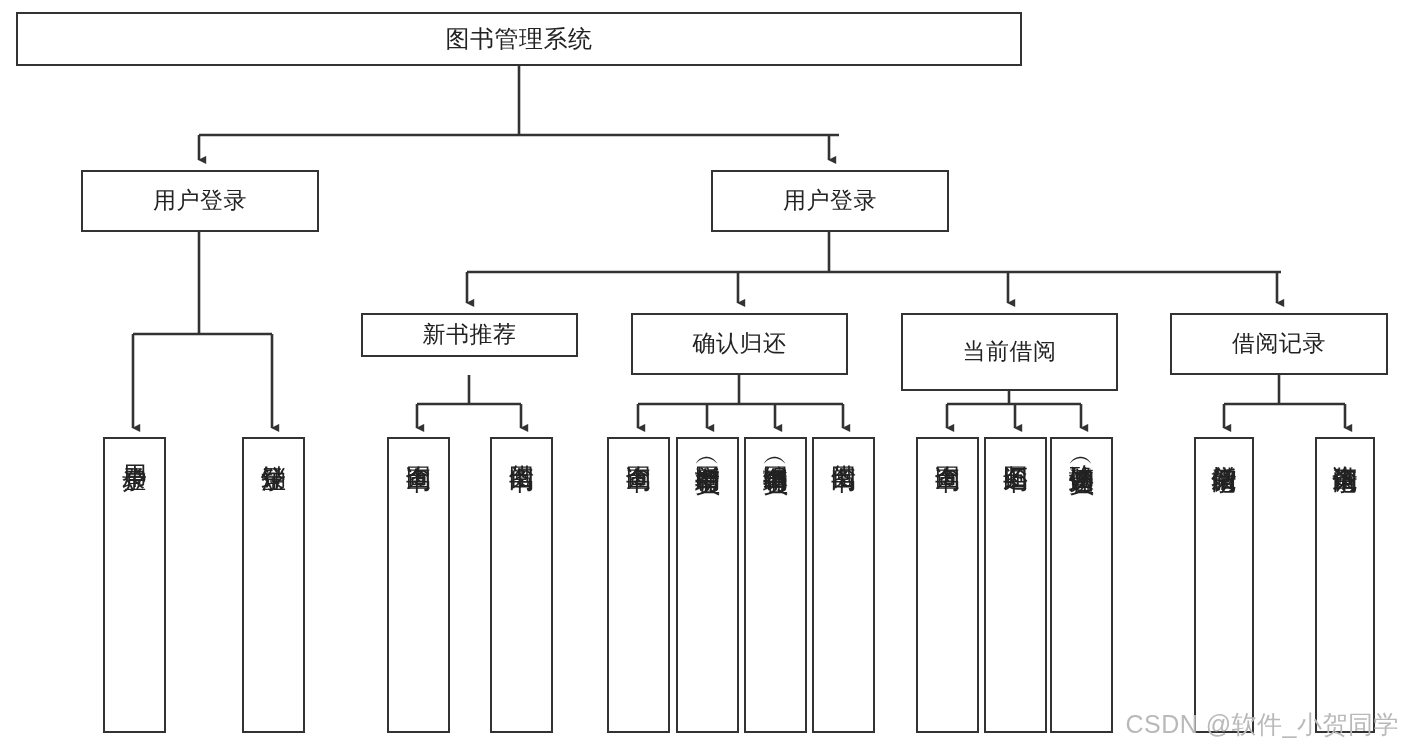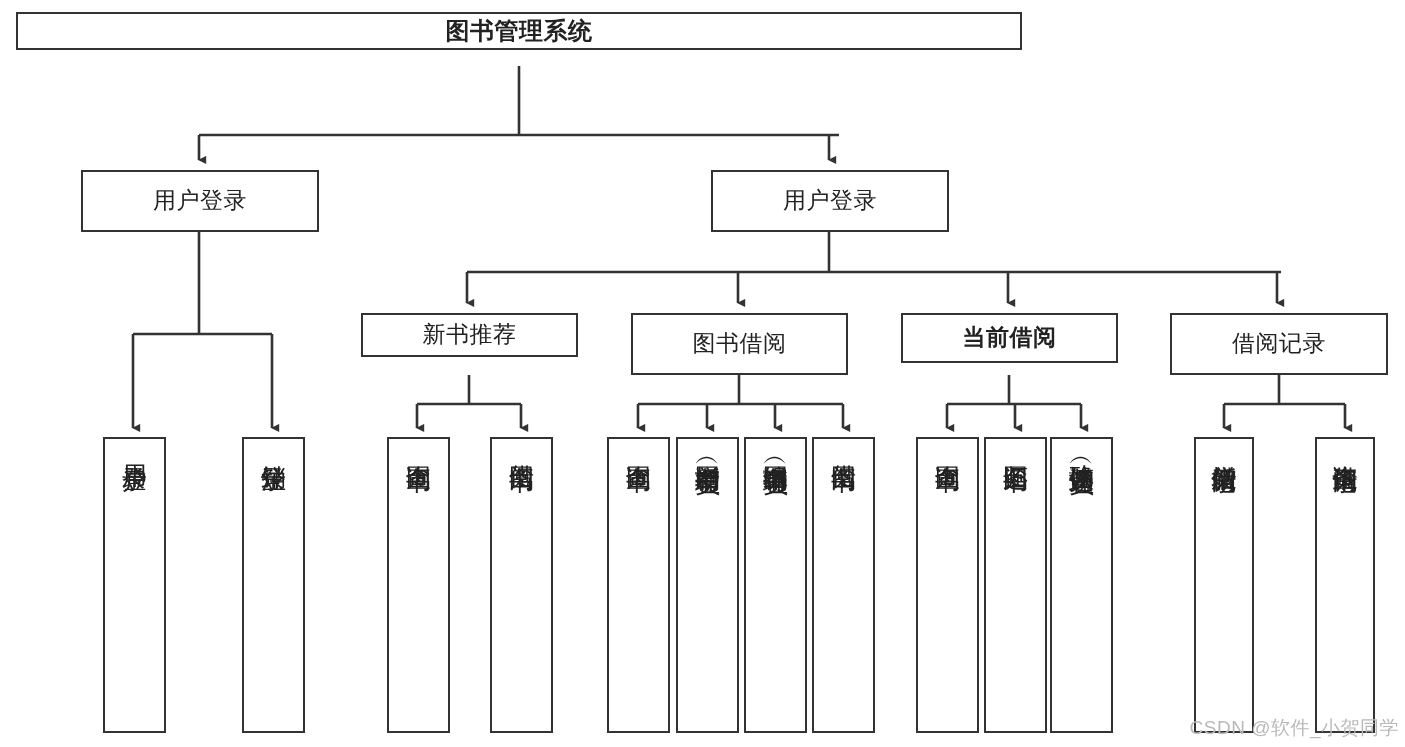--- a/index.html
+++ b/index.html
@@ -56,21 +56,21 @@
   }
   .node.vert .vlabel {
     writing-mode: vertical-rl;
     text-orientation: upright;
     white-space: nowrap;
   }
   .watermark {
     position: absolute;
     right: 6px;
     bottom: 6px;
-    font-size: 19px;
+    font-size: 25px;
     color: #b9b9b9;
     letter-spacing: 0.5px;
     white-space: nowrap;
     user-select: none;
   }
 </style>
 </head>
 <body>
 
 <div id="canvas">
@@ -118,38 +118,38 @@
       <path d="M1015,404 L1015,428" marker-end="url(#arrow)"></path>
       <path d="M1081,404 L1081,428" marker-end="url(#arrow)"></path>
 
       <path d="M1279,375 L1279,404"></path>
       <path d="M1224,404 L1345,404"></path>
       <path d="M1224,404 L1224,428" marker-end="url(#arrow)"></path>
       <path d="M1345,404 L1345,428" marker-end="url(#arrow)"></path>
     </g>
   </svg>
 
-  <div class="node horiz root" style="left:16px; top:12px; width:1006px; height:38px;font-weight:bold;">
+  <div class="node horiz root" style="left:16px; top:12px; width:1006px; height:54px;">
     <span>图书管理系统</span>
   </div>
 
   <div class="node horiz" style="left:81px; top:170px; width:238px; height:62px;">
     <span>用户登录</span>
   </div>
   <div class="node horiz" style="left:711px; top:170px; width:238px; height:62px;">
     <span>用户登录</span>
   </div>
 
   <div class="node horiz" style="left:361px; top:313px; width:217px; height:44px;">
     <span>新书推荐</span>
   </div>
   <div class="node horiz" style="left:631px; top:313px; width:217px; height:62px;">
-    <span>图书借阅</span>
-  </div>
-  <div class="node horiz" style="left:901px; top:313px; width:217px; height:50px;font-weight:bold;">
+    <span>确认归还</span>
+  </div>
+  <div class="node horiz" style="left:901px; top:313px; width:217px; height:78px;">
     <span>当前借阅</span>
   </div>
   <div class="node horiz" style="left:1170px; top:313px; width:218px; height:62px;">
     <span>借阅记录</span>
   </div>
 
   <div class="node vert" style="left:103px; top:437px; width:63px; height:296px;">
     <span class="vlabel">用户登录</span>
   </div>
   <div class="node vert" style="left:242px; top:437px; width:63px; height:296px;">

